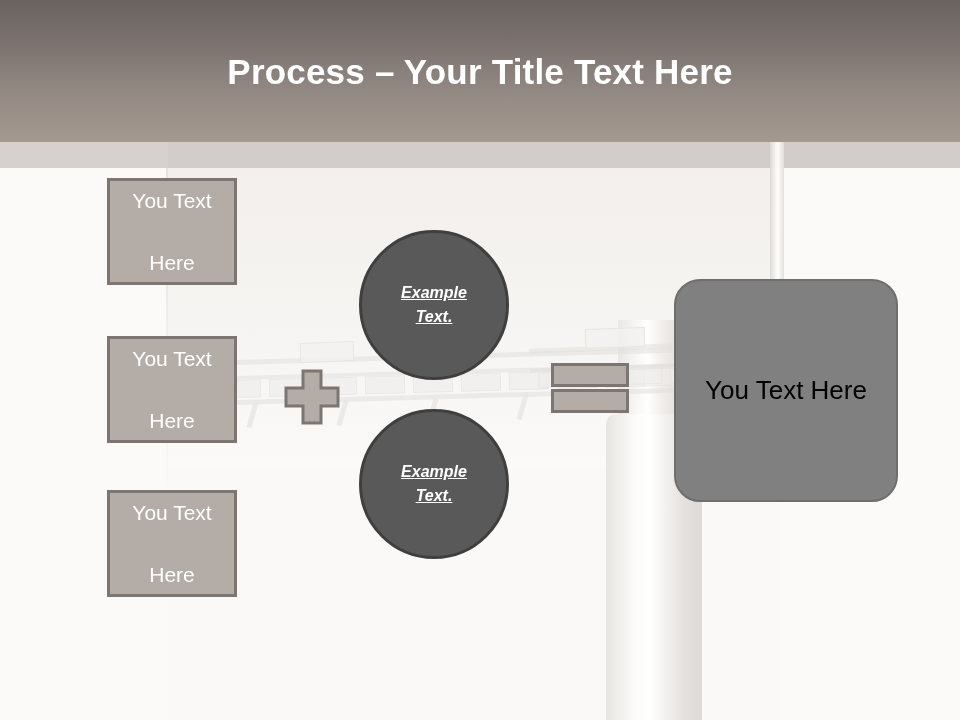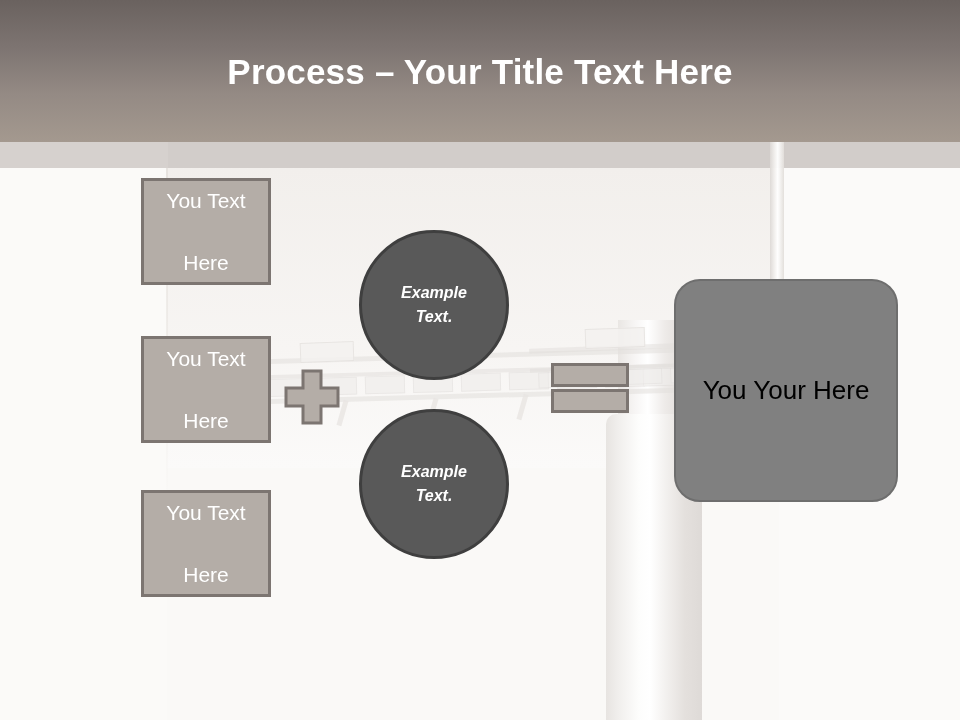--- a/index.html
+++ b/index.html
@@ -171,21 +171,20 @@
     background: #b4ada7;
     border: 3px solid #7c7571;
     color: #ffffff;
     font-size: 21px;
     line-height: 31px;
     text-align: center;
     display: flex;
     align-items: center;
     justify-content: center;
     padding: 16px 10px;
-    margin-left: 34px;
   }
   .tbox span { display: block; }
   .tbox-1 { left: 107px; top: 178px; width: 130px; height: 107px; }
   .tbox-2 { left: 107px; top: 336px; width: 130px; height: 107px; }
   .tbox-3 { left: 107px; top: 490px; width: 130px; height: 107px; }
 
   .circle {
     position: absolute;
     box-sizing: border-box;
     background: #595959;
@@ -193,20 +192,21 @@
     border-radius: 50%;
     color: #ffffff;
     font-size: 16px;
     line-height: 24px;
     font-weight: bold;
     font-style: italic;
     display: flex;
     align-items: center;
     justify-content: center;
     text-align: center;
+    text-decoration: underline;
   }
   .circle-1 { left: 359px; top: 230px; width: 150px; height: 150px; }
   .circle-2 { left: 359px; top: 409px; width: 150px; height: 150px; }
 
   .plus {
     position: absolute;
     left: 284px; top: 369px;
     width: 56px; height: 56px;
     color: transparent;
   }
@@ -332,16 +332,16 @@
     <span>
       <span>Example</span><br>
       <span>Text.</span>
     </span>
   </div>
 
   <div class="bar bar-1"></div>
   <div class="bar bar-2"></div>
 
   <div class="rrect">
-    <span>You Your Here</span>
+    <span>You Text Here</span>
   </div>
 
 </div>
 
 </body></html>

